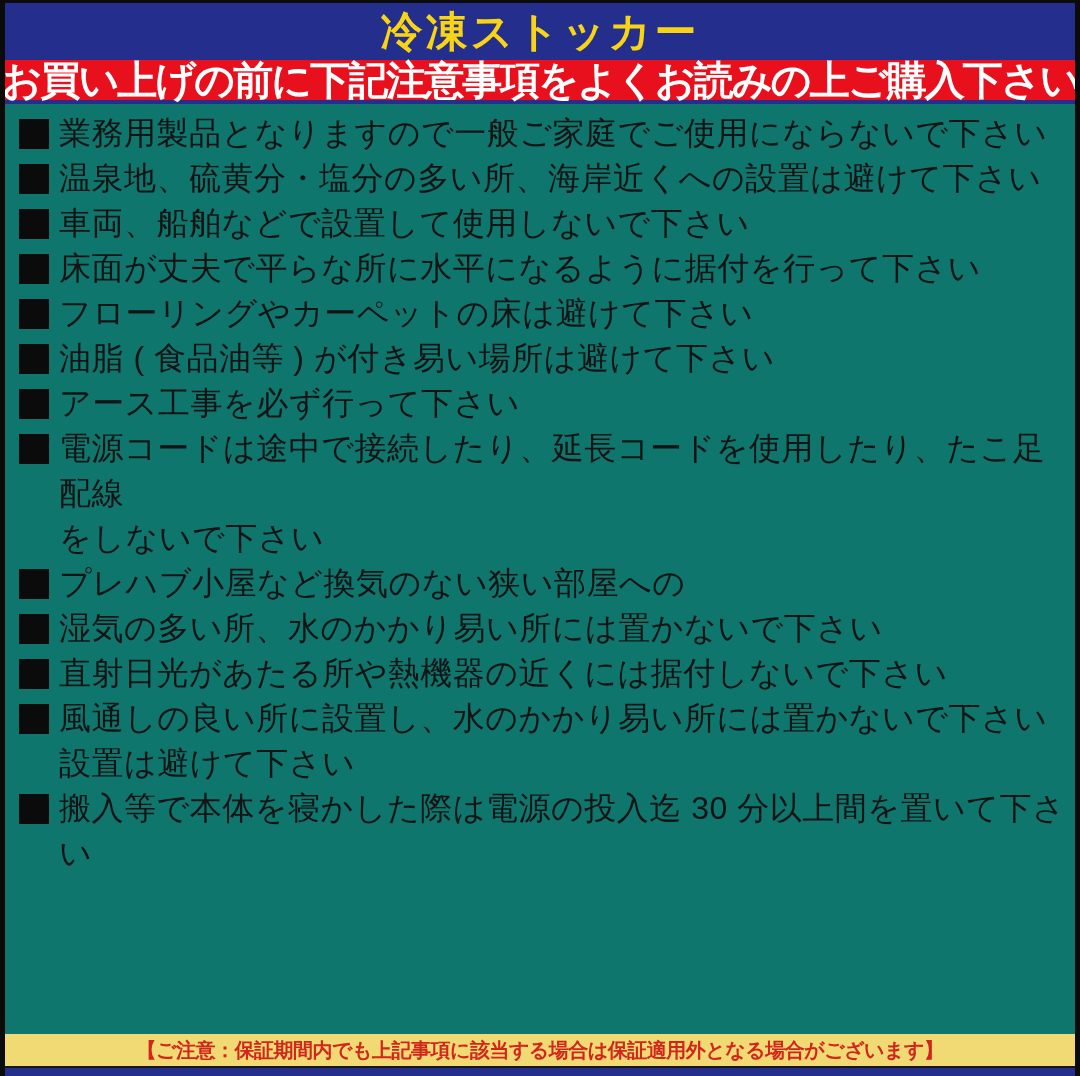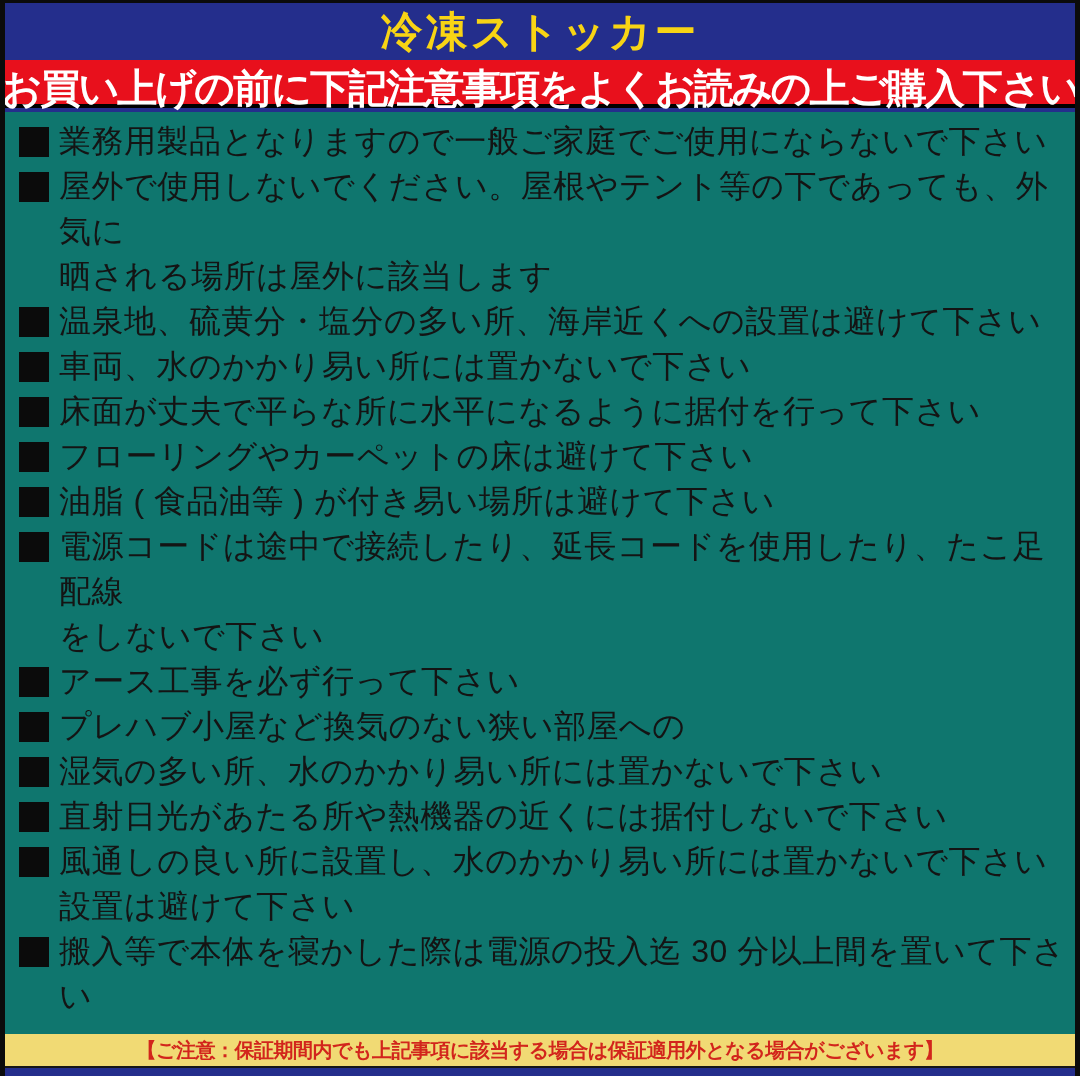--- a/index.html
+++ b/index.html
@@ -33,29 +33,28 @@
   .header h1 {
     margin: 0;
     font-size: 42px;
     font-weight: bold;
     color: #f8d414;
     letter-spacing: 3px;
     line-height: 1;
   }
   
   .banner {
-    height: 52px;
+    height: 44px;
     flex: none;
     box-sizing: border-box;
     background: #e8101c;
     border-bottom: 4px solid #242e8c;
     display: flex;
-    align-items: flex-end;
+    align-items: flex-start;
     justify-content: center;
-    text-decoration: underline;
   }
   .banner p {
     margin: 0;
     font-size: 40px;
     font-weight: bold;
     color: #ffffff;
     letter-spacing: -2px;
     line-height: 1;
     white-space: nowrap;
   }
@@ -130,51 +129,46 @@
   </div>
 
   <main class="notice-area">
     <ul class="notice-list">
       <li class="notice-item">
           <span class="bullet"></span>
           <span class="notice-text">業務用製品となりますので一般ご家庭でご使用にならないで下さい</span>
         </li>
       <li class="notice-item">
           <span class="bullet"></span>
-          <span class="notice-text">屋外で使用しないでください。屋根やテント等の下であっても、外気に
-晒される場所は屋外に該当します</span>
-        </li>
-      <li class="notice-item">
-          <span class="bullet"></span>
           <span class="notice-text">温泉地、硫黄分・塩分の多い所、海岸近くへの設置は避けて下さい</span>
         </li>
       <li class="notice-item">
           <span class="bullet"></span>
-          <span class="notice-text">車両、水のかかり易い所には置かないで下さい</span>
+          <span class="notice-text">車両、船舶などで設置して使用しないで下さい</span>
         </li>
       <li class="notice-item">
           <span class="bullet"></span>
           <span class="notice-text">床面が丈夫で平らな所に水平になるように据付を行って下さい</span>
         </li>
       <li class="notice-item">
           <span class="bullet"></span>
           <span class="notice-text">フローリングやカーペットの床は避けて下さい</span>
         </li>
       <li class="notice-item">
           <span class="bullet"></span>
           <span class="notice-text">油脂 ( 食品油等 ) が付き易い場所は避けて下さい</span>
         </li>
       <li class="notice-item">
           <span class="bullet"></span>
-          <span class="notice-text">電源コードは途中で接続したり、延長コードを使用したり、たこ足配線
-をしないで下さい</span>
+          <span class="notice-text">アース工事を必ず行って下さい</span>
         </li>
       <li class="notice-item">
           <span class="bullet"></span>
-          <span class="notice-text">アース工事を必ず行って下さい</span>
+          <span class="notice-text">電源コードは途中で接続したり、延長コードを使用したり、たこ足配線
+をしないで下さい</span>
         </li>
       <li class="notice-item">
           <span class="bullet"></span>
           <span class="notice-text">プレハブ小屋など換気のない狭い部屋への</span>
         </li>
       <li class="notice-item">
           <span class="bullet"></span>
           <span class="notice-text">湿気の多い所、水のかかり易い所には置かないで下さい</span>
         </li>
       <li class="notice-item">

